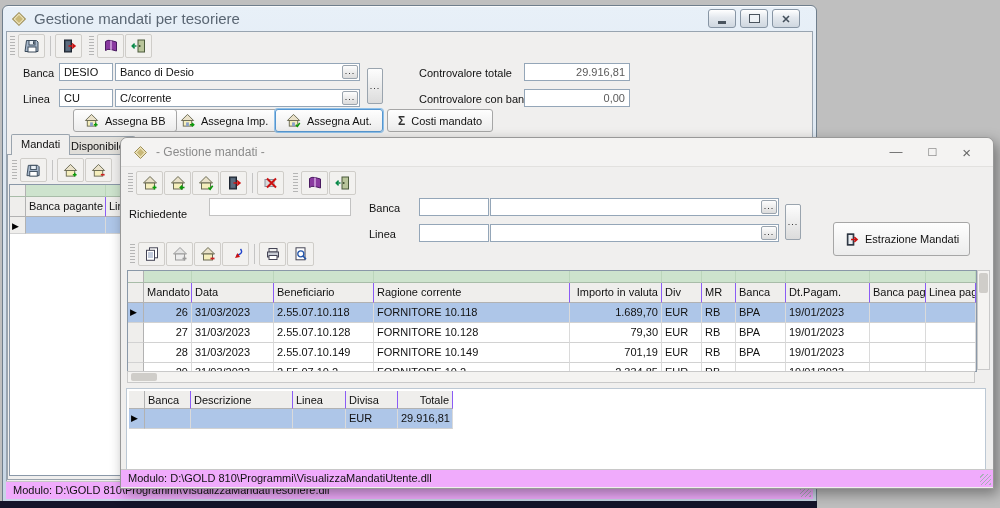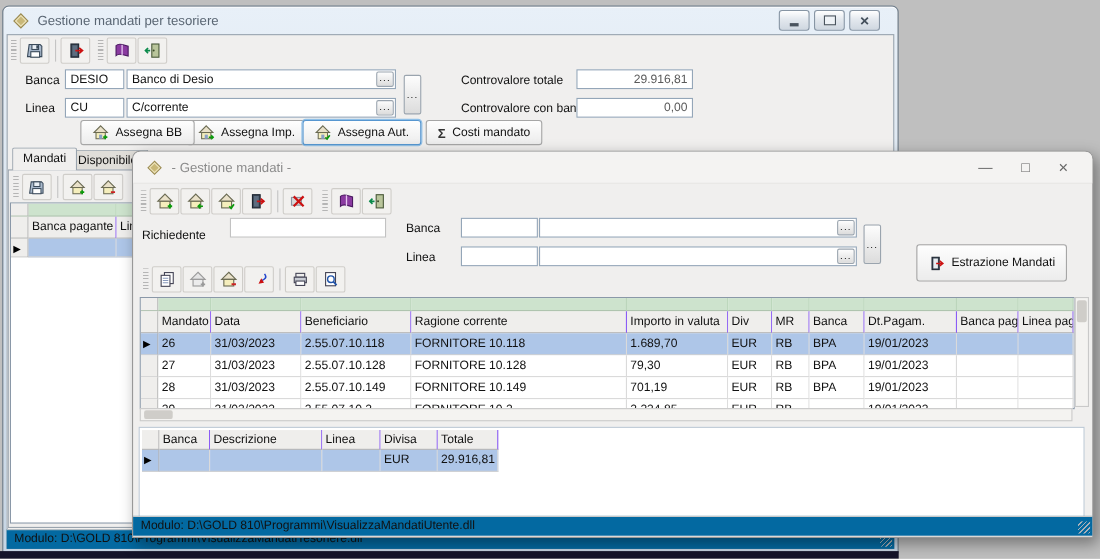--- a/index.html
+++ b/index.html
@@ -5,21 +5,21 @@
   html,body{margin:0;padding:0}
   body{width:1000px;height:508px;background:#bfbfbf;overflow:hidden;position:relative;
        font-family:"Liberation Sans",sans-serif;font-size:11px;color:#111}
   svg{display:block}
 
   
   .win7{position:absolute;left:2px;top:5px;width:813px;height:496px;z-index:1;
         background:linear-gradient(#e8f0f8,#c6d5e4);border:1px solid #6f7e8c;
         border-radius:6px 6px 0 0;box-shadow:inset 0 1px 0 rgba(255,255,255,.8)}
   .w7-title{position:absolute;left:0;top:0;right:0;height:25px;display:flex;align-items:center;
-        padding:0 8px;color:#5a6673;font-size:12px;gap:7px}
+        padding:0 8px;color:#5a6673;font-size:15px;gap:7px}
   .w7-controls{margin-left:auto;display:flex;gap:4px;margin-right:8px}
   .w7btn{width:26px;height:17px;border:1px solid #8795a4;border-radius:3px;
         background:linear-gradient(#ffffff,#e3e8ee 45%,#cfd7e0);
         display:flex;align-items:center;justify-content:center}
   .gl-min{width:8px;height:3px;background:#4a545e;margin-top:7px}
   .gl-max{width:9px;height:7px;border:1px solid #4a545e;background:#eef2f6}
   .w7-client{position:absolute;left:3px;right:3px;top:25px;bottom:3px;background:#f0efee;border:1px solid #98a4b0}
 
   .tb{display:flex;align-items:center;position:absolute}
   .grip{width:5px;height:20px;margin:0 3px 0 1px;
@@ -53,32 +53,32 @@
   .grid{position:absolute;background:#fff;border:1px solid #8a98a8;overflow:hidden}
   .row{display:flex;height:20px;box-sizing:border-box}
   .row.grp{height:12px}
   .grp .c{background:#cde3cd;border-right:1px solid #bbd5bb;border-bottom:1px solid #a8bca8}
   .hdr .c{background:#efeeec;border-right:1px solid #8b5cf6;border-bottom:1px solid #b2b2b2}
   .dr .c{border-right:1px solid #dadada;border-bottom:1px solid #d2d2d2;background:#fff}
   .dr.sel .c{background:#aec6e8}
   .c{padding:0 3px;box-sizing:border-box;line-height:18px;white-space:nowrap;overflow:hidden;flex:none}
   .c.csel{width:16px;background:#efeeec;border-right:1px solid #b2b2b2;text-align:left;
           font-size:9px;line-height:18px;padding:0 2px;color:#000}
-  .num{text-align:left}
+  .num{text-align:right}
   .mw0{width:48px}.mw1{width:82px}.mw2{width:100px}.mw3{width:196px}.mw4{width:92px}
   .mw5{width:40px}.mw6{width:34px}.mw7{width:50px}.mw8{width:84px}.mw9{width:56px}.mw10{width:50px}
   .sw0{width:46px}.sw1{width:102px}.sw2{width:53px}.sw3{width:52px}.sw4{width:55px}
   .bw0{width:80px}.bw1{width:240px}
 
   .vsb{position:absolute;width:13px;background:#f4f3f1;border:1px solid #c9c9c9;box-sizing:border-box}
   .vsb .th{position:absolute;left:1px;right:1px;top:2px;height:20px;background:#cfcdc9;border-radius:2px}
   .hsb{position:absolute;height:12px;background:#f4f3f1;border:1px solid #c9c9c9;box-sizing:border-box}
   .hsb .th{position:absolute;top:1px;bottom:1px;left:3px;width:26px;background:#cfcdc9;border-radius:2px}
 
-  .sbar{position:absolute;background:#0369a1;border-top:1px solid #c8c8c8;line-height:17px;
+  .sbar{position:absolute;background:#f0abfc;border-top:1px solid #c8c8c8;line-height:17px;
         padding:0 7px;box-sizing:border-box;white-space:nowrap;overflow:hidden}
   .sgrip{position:absolute;right:2px;bottom:2px;width:11px;height:11px;
         background:repeating-linear-gradient(135deg,transparent 0 2px,#a8b0b8 2px 3px)}
 
   
   .winm{position:absolute;left:120px;top:137px;width:872px;height:350px;z-index:10;background:#f0efee;
         border:1px solid #989898;border-radius:7px 7px 0 0;box-shadow:4px 5px 14px rgba(0,0,0,.38)}
   .wm-title{position:absolute;left:0;top:0;right:0;height:28px;background:#f4f3f2;border-radius:7px 7px 0 0;
         border-bottom:1px solid #e2e1df;display:flex;align-items:center;gap:8px;padding:0 12px;
         color:#8b8b8b;font-size:12px}

